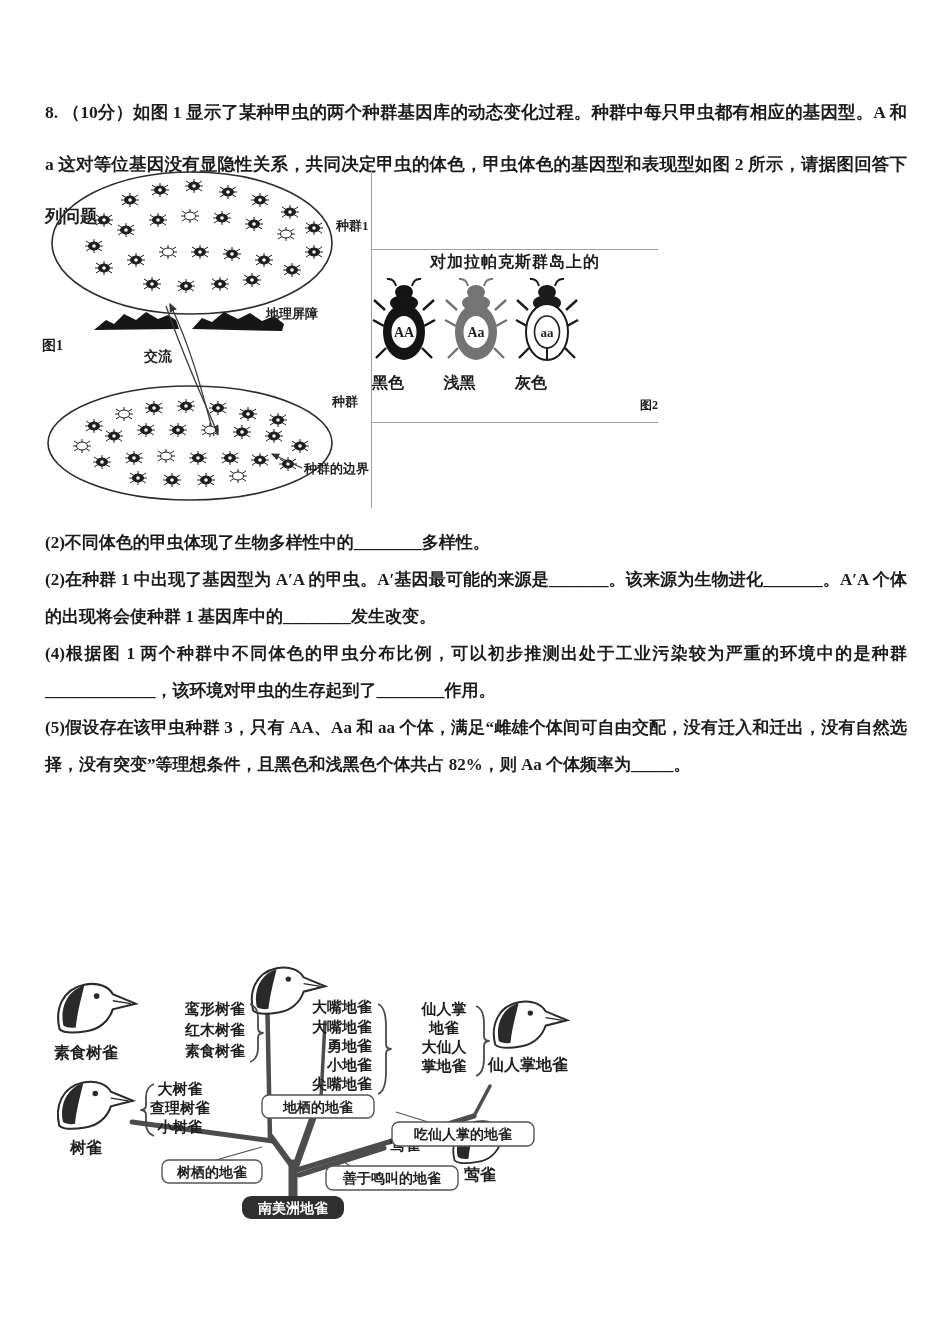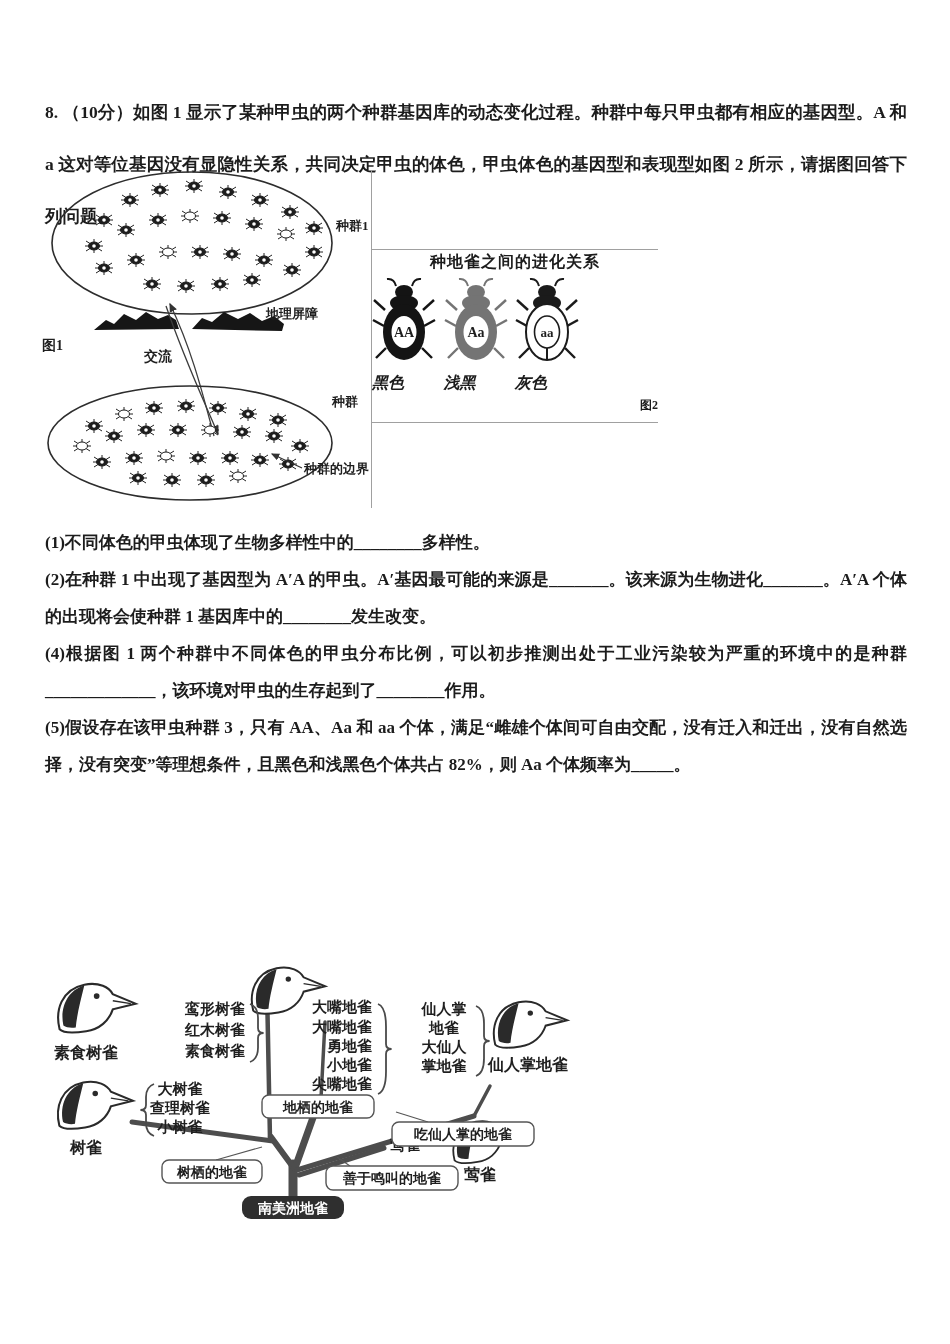--- a/index.html
+++ b/index.html
@@ -10,21 +10,21 @@
   .qblock{position:absolute;left:45px;top:524px;width:862px;font-size:17px;line-height:37px;text-align:justify;}
   .fig1-svg{position:absolute;left:42px;top:168px;}
   .tline{position:absolute;background:#a0a0a0;}
   #vline{left:371px;top:170px;width:1px;height:338px;}
   #hline-top{left:372px;top:249px;width:286px;height:1px;}
   #hline-bot{left:372px;top:422px;width:286px;height:1px;}
   .fig2{position:absolute;left:372px;top:252px;width:286px;}
   .fig2-title{font-size:16px;text-align:center;letter-spacing:1px;}
   .fig2-row{display:flex;margin-top:3px;}
   .beetle-col{width:25%;text-align:left;}
-  .phen{font-size:16px;margin-top:1px;font-style:italic;}
+  .phen{font-size:16px;margin-top:1px;}
   .fig2-cap{font-size:12px;text-align:right;margin-top:3px;}
   .finch-svg{position:absolute;left:40px;top:964px;}
   svg text{font-family:"Liberation Serif","DejaVu Serif",serif;font-weight:700;fill:#1f1f1f;}
   .boxlabel{font-size:14px;}
   .birdlabel{font-size:16px;}
   .sp-label{font-size:15px;}
   .fig1-label{font-size:13px;}
 </style>
 </head>
 <body>
@@ -481,21 +481,21 @@
 
     <line x1="260" y1="300" x2="230" y2="286" stroke="#333" stroke-width="1.2" marker-end="url(#arw)"></line>
     <text x="262" y="305" class="fig1-label">种群的边界</text>
   </svg>
 
   <div id="vline" class="tline"></div>
   <div id="hline-top" class="tline"></div>
   <div id="hline-bot" class="tline"></div>
 
   <div class="fig2">
-    <div class="fig2-title">种地雀之间的进化关系</div>
+    <div class="fig2-title">对加拉帕克斯群岛上的</div>
     <div class="fig2-row">
 
       <div class="beetle-col">
         <svg width="64" height="92" viewBox="0 0 64 92">
           <g stroke="#141414" stroke-width="2.4">
               <line x1="13" y1="34" x2="2" y2="24"></line>
               <line x1="51" y1="34" x2="62" y2="24"></line>
           <line x1="12" y1="50" x2="1" y2="44"></line>
               <line x1="52" y1="50" x2="63" y2="44"></line>
           <line x1="14" y1="72" x2="4" y2="82"></line>
@@ -553,21 +553,21 @@
           <text x="32" y="61" font-size="13" text-anchor="middle">aa</text>
         </svg>
         <div class="phen">灰色</div>
       </div>
 
     </div>
     <div class="fig2-cap">图2</div>
   </div>
 
   <div class="qblock">
-    <p>(1)不同体色的甲虫体现了生物多样性中的________多样性。</p>
+    <p>(2)不同体色的甲虫体现了生物多样性中的________多样性。</p>
     <p>(2)在种群 1 中出现了基因型为 A′A 的甲虫。A′基因最可能的来源是_______。该来源为生物进化_______。A′A 个体的出现将会使种群 1 基因库中的________发生改变。</p>
     <p>(4)根据图 1 两个种群中不同体色的甲虫分布比例，可以初步推测出处于工业污染较为严重的环境中的是种群_____________，该环境对甲虫的生存起到了________作用。</p>
     <p>(5)假设存在该甲虫种群 3，只有 AA、Aa 和 aa 个体，满足“雌雄个体间可自由交配，没有迁入和迁出，没有自然选择，没有突变”等理想条件，且黑色和浅黑色个体共占 82%，则 Aa 个体频率为_____。</p>
   </div>
 
   <svg class="finch-svg" width="560" height="276" viewBox="0 0 560 276">
     <defs>
       <g id="birdhead">
         <path d="M8,54 C3,34 10,12 34,7 C50,4 60,10 64,17 L88,27 L64,33 C60,45 50,54 36,56 C24,58 12,58 8,54 Z" fill="#ffffff" stroke="#2a2a2a" stroke-width="2.2"></path>
         <path d="M12,50 C8,32 16,13 34,8 C30,24 26,40 25,52 C20,53 15,52 12,50 Z" fill="#2a2a2a"></path>

